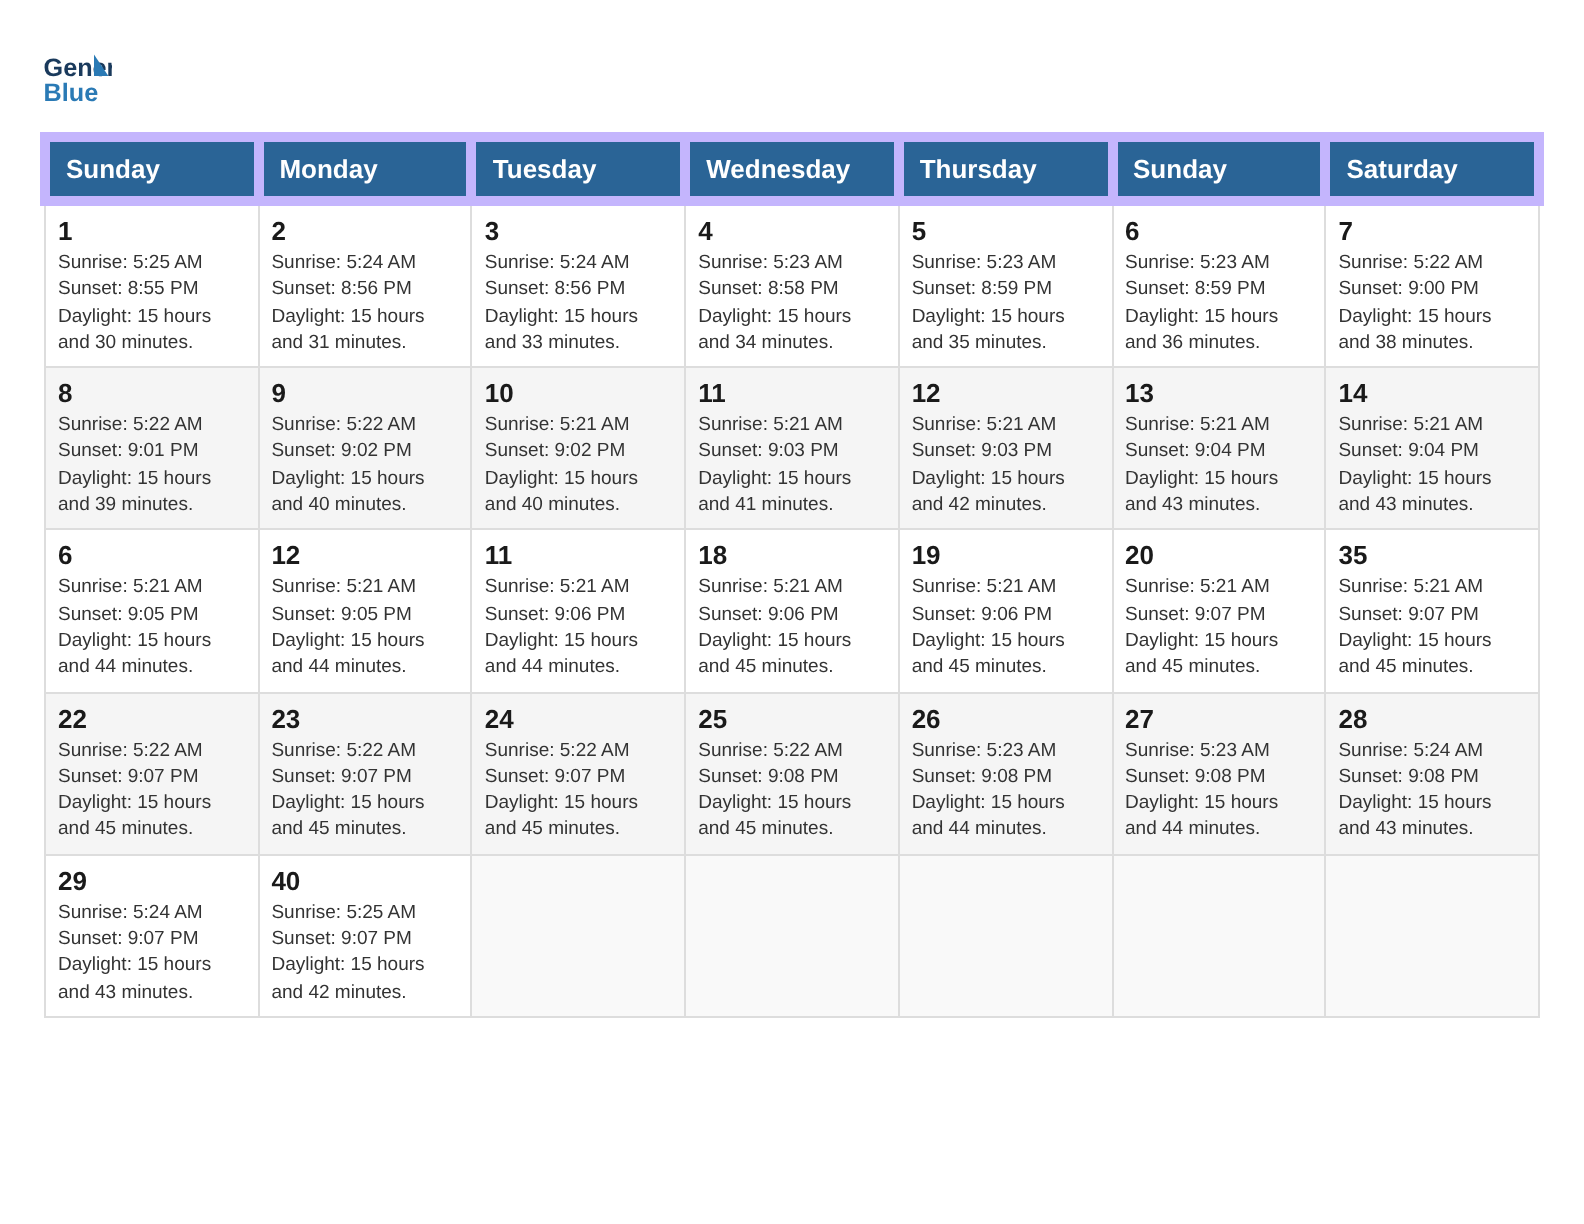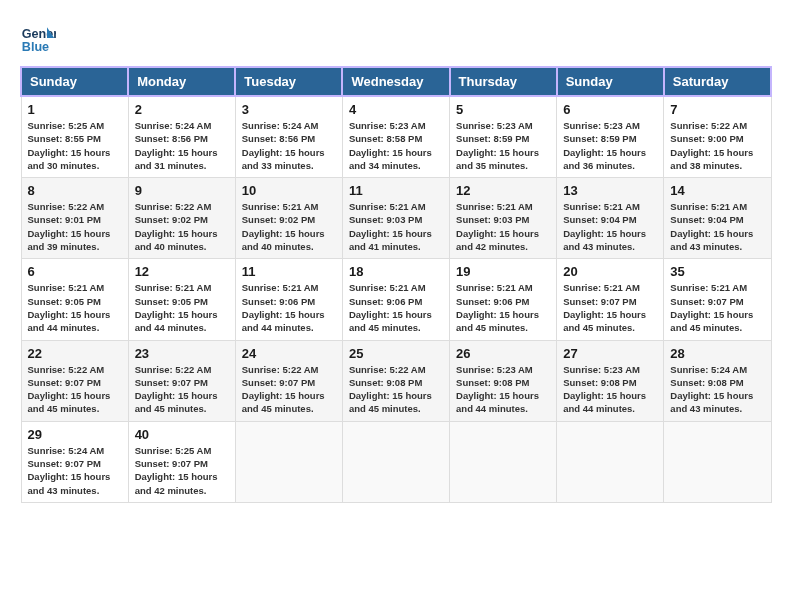--- a/index.html
+++ b/index.html
@@ -42,21 +42,21 @@
       border-collapse: collapse;
       border: 1px solid #ccc;
     }
     .calendar th {
       background-color: #2a6496;
       color: white;
       font-size: 13px;
       font-weight: bold;
       padding: 6px 8px;
       text-align: left;
-      border: 2px solid #c4b5fd;
+      border: 5px solid #c4b5fd;
     }
     .calendar td {
       vertical-align: top;
       padding: 5px 6px;
       font-size: 10px;
       color: #333;
       border: 1px solid #ddd;
       width: calc(100% / 7);
       min-height: 80px;
       background: #fff;
@@ -71,21 +71,20 @@
       font-size: 13px;
       font-weight: bold;
       color: #1a1a1a;
       display: block;
       margin-bottom: 2px;
     }
     .day-info {
       font-size: 9.5px;
       color: #333;
       line-height: 1.4;
-      font-weight: bold;
     }
     .empty-cell {
       background: #f9f9f9 !important;
     }
   </style>
 </head>
 <body>
 
 <div class="header">
   <div class="logo">

